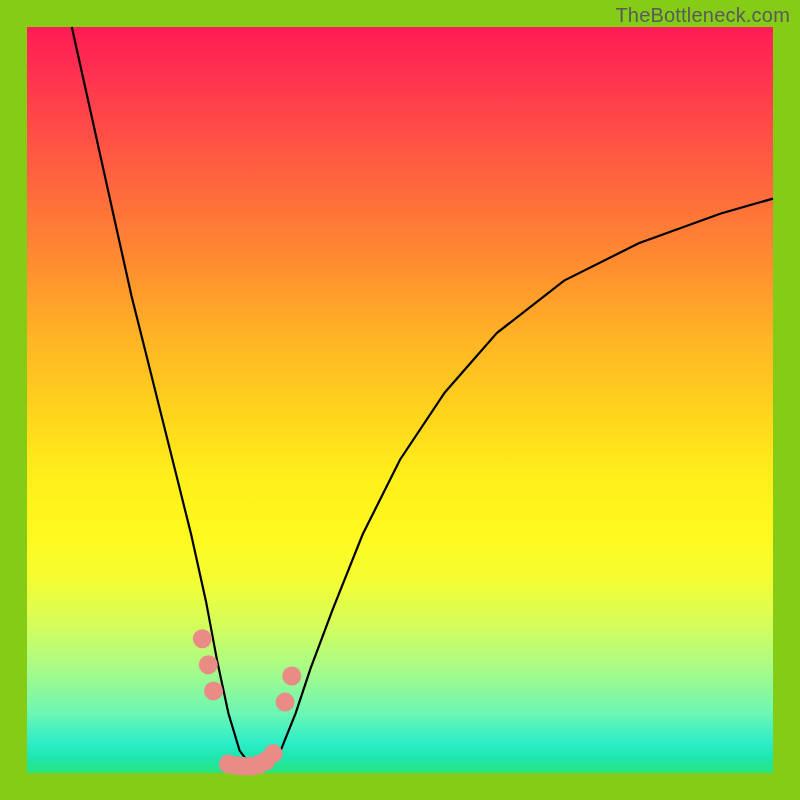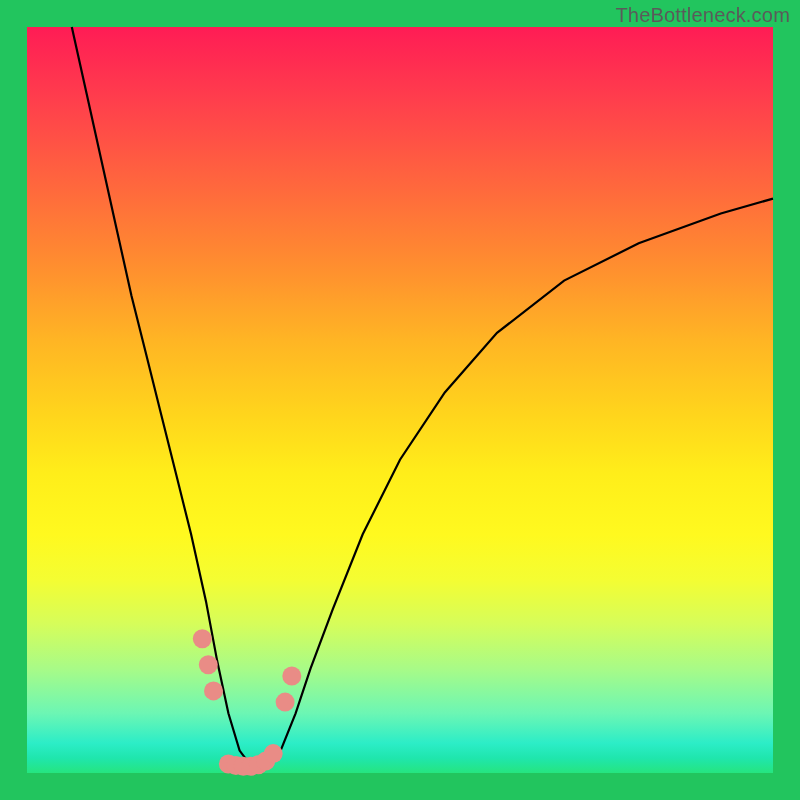--- a/index.html
+++ b/index.html
@@ -7,21 +7,21 @@
     padding: 0;
     width: 800px;
     height: 800px;
     overflow: hidden;
     background: #000;
     font-family: Arial, Helvetica, sans-serif;
   }
   .frame {
     position: absolute;
     inset: 0;
-    background: #22c55e;
+    background: #84cc16;
   }
   .plot {
     position: absolute;
     left: 27px;
     top: 27px;
     width: 746px;
     height: 746px;
     
     background: linear-gradient(
       to bottom,

